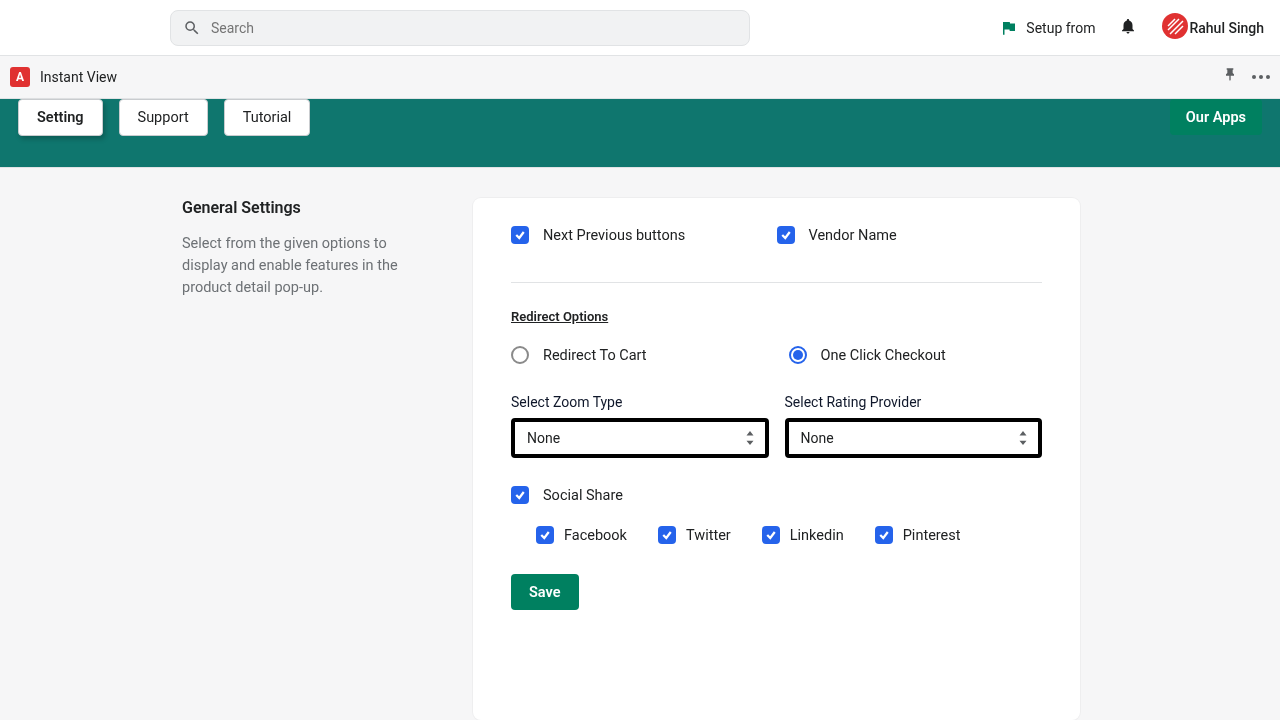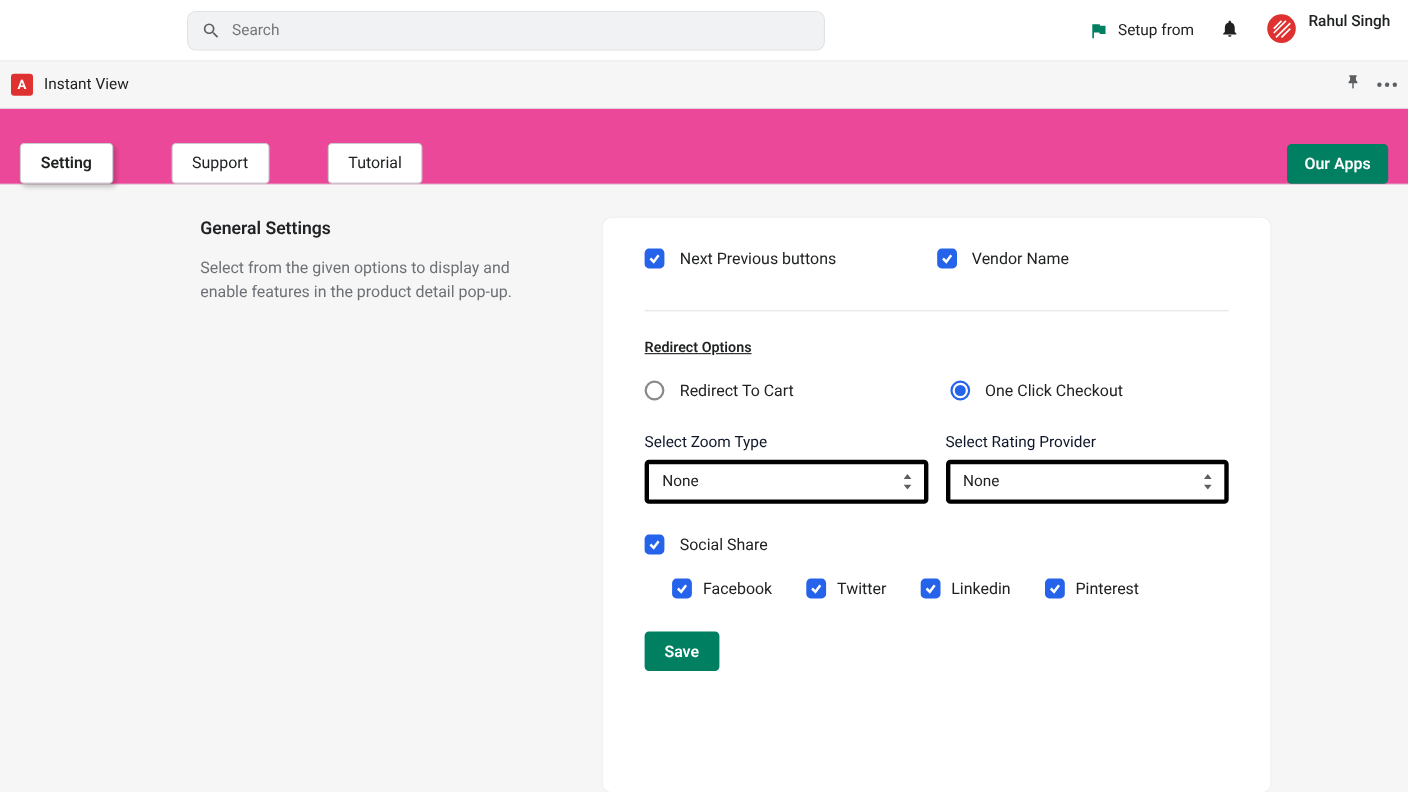--- a/index.html
+++ b/index.html
@@ -9,44 +9,44 @@
 .top-header { height:56px; display:flex; align-items:center; padding:0 16px; border-bottom:1px solid #e1e3e5; }
 .search-wrap { margin-left:154px; width:580px; height:36px; background:#f1f2f3; border:1px solid #e1e3e5; border-radius:8px; display:flex; align-items:center; padding:0 12px; }
 .search-wrap svg { width:18px; height:18px; fill:#5c5f62; }
 .search-wrap input { flex:1; border:none; background:transparent; outline:none; font-size:14px; margin-left:10px; color:#4c1d95; }
 .spacer { flex:1; }
 .setup-guide { display:flex; align-items:center; gap:8px; cursor:pointer; }
 .setup-guide svg { width:18px; height:18px; fill:#008060; }
 .setup-guide span { font-size:14px; color:#202223; }
 .bell-icon { margin:0 24px; cursor:pointer; }
 .bell-icon svg { width:18px; height:18px; fill:#202223; }
-.user-profile { display:flex; gap:10px; cursor:pointer; }
+.user-profile { display:flex; align-items:center; cursor:pointer; }
 .avatar svg { width:28px; height:28px; }
 .user-profile span { font-size:14px; color:#202223; font-weight:500; }
 
 
 .sub-header { height:43px; background:#f6f6f7; display:flex; align-items:center; padding:0 10px; border-bottom:1px solid #e1e3e5; }
 .app-logo { width:20px; height:20px; background:#e03131; border-radius:3px; display:flex; align-items:center; justify-content:center; margin-right:10px; }
 .app-logo span { color:#fff; font-weight:700; font-size:12px; }
 .app-title { font-size:14px; color:#202223; }
 .sub-header .spacer { flex:1; }
 .pin-icon,.more-menu { margin-left:14px; cursor:pointer; }
 .pin-icon svg { width:16px; height:16px; fill:#5c5f62; }
 .more-menu { display:flex; gap:3px; }
 .more-menu span { width:4px; height:4px; background:#5c5f62; border-radius:50%; }
 
 
-.tab-bar { height:69px; background:#ec4899; border-bottom:1px solid #e1e3e5; display:flex; align-items:flex-end; padding:0 18px;gap:37px; }
+.tab-bar { height:69px; background:#0f766e; border-bottom:1px solid #e1e3e5; display:flex; align-items:flex-start; padding:0 18px; }
 .tab-btn { height:37px; padding:0 18px; background:#fff; border:1px solid #c9cccf; border-radius:4px; font-size:14.5px; color:#202223; cursor:pointer; margin-right:16px; }
 .tab-btn.active { font-weight:600; box-shadow:2px 3px 5px rgba(0,0,0,0.22); }
 .our-apps-btn { margin-left:auto; height:36px; padding:0 16px; background:#008060; border:none; border-radius:4px; color:#fff; font-size:14.5px; font-weight:600; cursor:pointer; }
 
 
 .main { background:#f6f6f7; height:calc(720px - 168px); padding:30px 0 0 0; display:flex; overflow:hidden; }
-.left-col { width:548px; padding-left:182px; padding-right:40px; }
+.left-col { width:473px; padding-left:182px; padding-right:40px; }
 .left-col h2 { font-size:16px; font-weight:600; color:#202223; margin-bottom:16px; }
 .left-col p { font-size:14.5px; color:#6d7175; line-height:1.5; }
 
 .card { width:607px; background:#fff; border-radius:8px; padding:28px 38px 20px 38px; box-shadow:0 0 0 1px rgba(0,0,0,0.03); }
 .opt-grid { display:grid; grid-template-columns:1fr 1fr; gap:22px 0; margin-bottom:38px; }
 .checkbox-row { display:flex; align-items:center; gap:14px; }
 .checkbox { width:18px; height:18px; border-radius:4px; background:#2563eb; display:flex; align-items:center; justify-content:center; cursor:pointer; flex-shrink:0; }
 .checkbox svg { width:12px; height:12px; stroke:#fff; stroke-width:3; fill:none; }
 .checkbox-row label { font-size:14.5px; color:#202223; cursor:pointer; }
 

